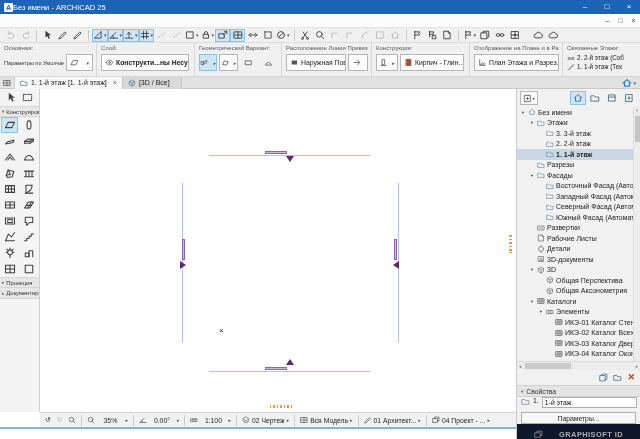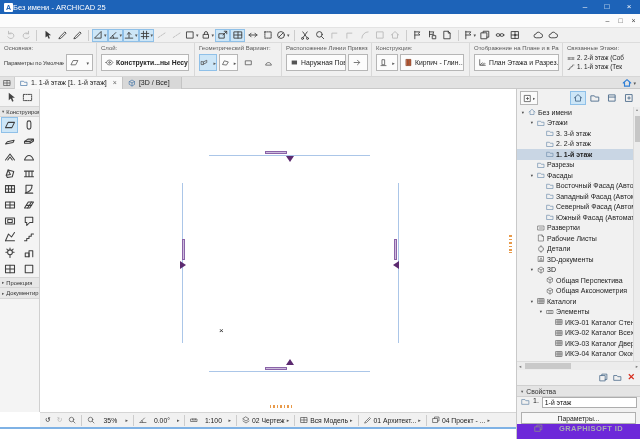--- a/index.html
+++ b/index.html
@@ -132,21 +132,21 @@
   .navactions svg{width:9px;height:9px}
   .xred{color:#d63020;font-size:9px;font-weight:bold;line-height:9px}
   .propshdr{height:12px;background:#e4e4e4;border-top:1px solid #d0d0d0;border-bottom:1px solid #d0d0d0;
     display:flex;align-items:center;gap:3px;font-size:6.8px;color:#333;padding-left:4px}
   .propshdr .ch{font-size:4.5px;color:#555}
   .proprow{height:15px;display:flex;align-items:flex-start;gap:3px;padding:0 4px;font-size:7px;color:#222}
   .proprow svg{width:9px;height:9px;color:#7492b0;flex:none}
   .propinput{flex:1;height:11px;border:1px solid #adadad;background:#fff;font-size:6.8px;padding:0 2px;font-family:"Liberation Sans",sans-serif;color:#111}
   .paramsbtn{height:12px;margin:0 4px;border:1px solid #b0b0b0;background:#f7f7f7;font-size:6.8px;color:#222;
     display:flex;align-items:center;justify-content:center}
-  .gsbar{flex:1;display:flex;align-items:flex-start;justify-content:center;gap:16px;background:#6d28d9;color:#9aa0a6}
+  .gsbar{flex:1;display:flex;align-items:flex-end;justify-content:center;gap:16px;background:#0f172a;color:#9aa0a6}
   .gsbar svg{width:9px;height:9px;color:#8a8a8a}
   .gstext{font-size:7.5px;letter-spacing:.4px;color:#a8adb2;font-weight:bold}
 </style>
 </head>
 <body>
 
 <svg width="0" height="0" style="position:absolute">
   <defs>
     <symbol id="s-undo" viewBox="0 0 16 16">
         <path d="M4 6a5 4.5 0 1 1-1 5"></path>

